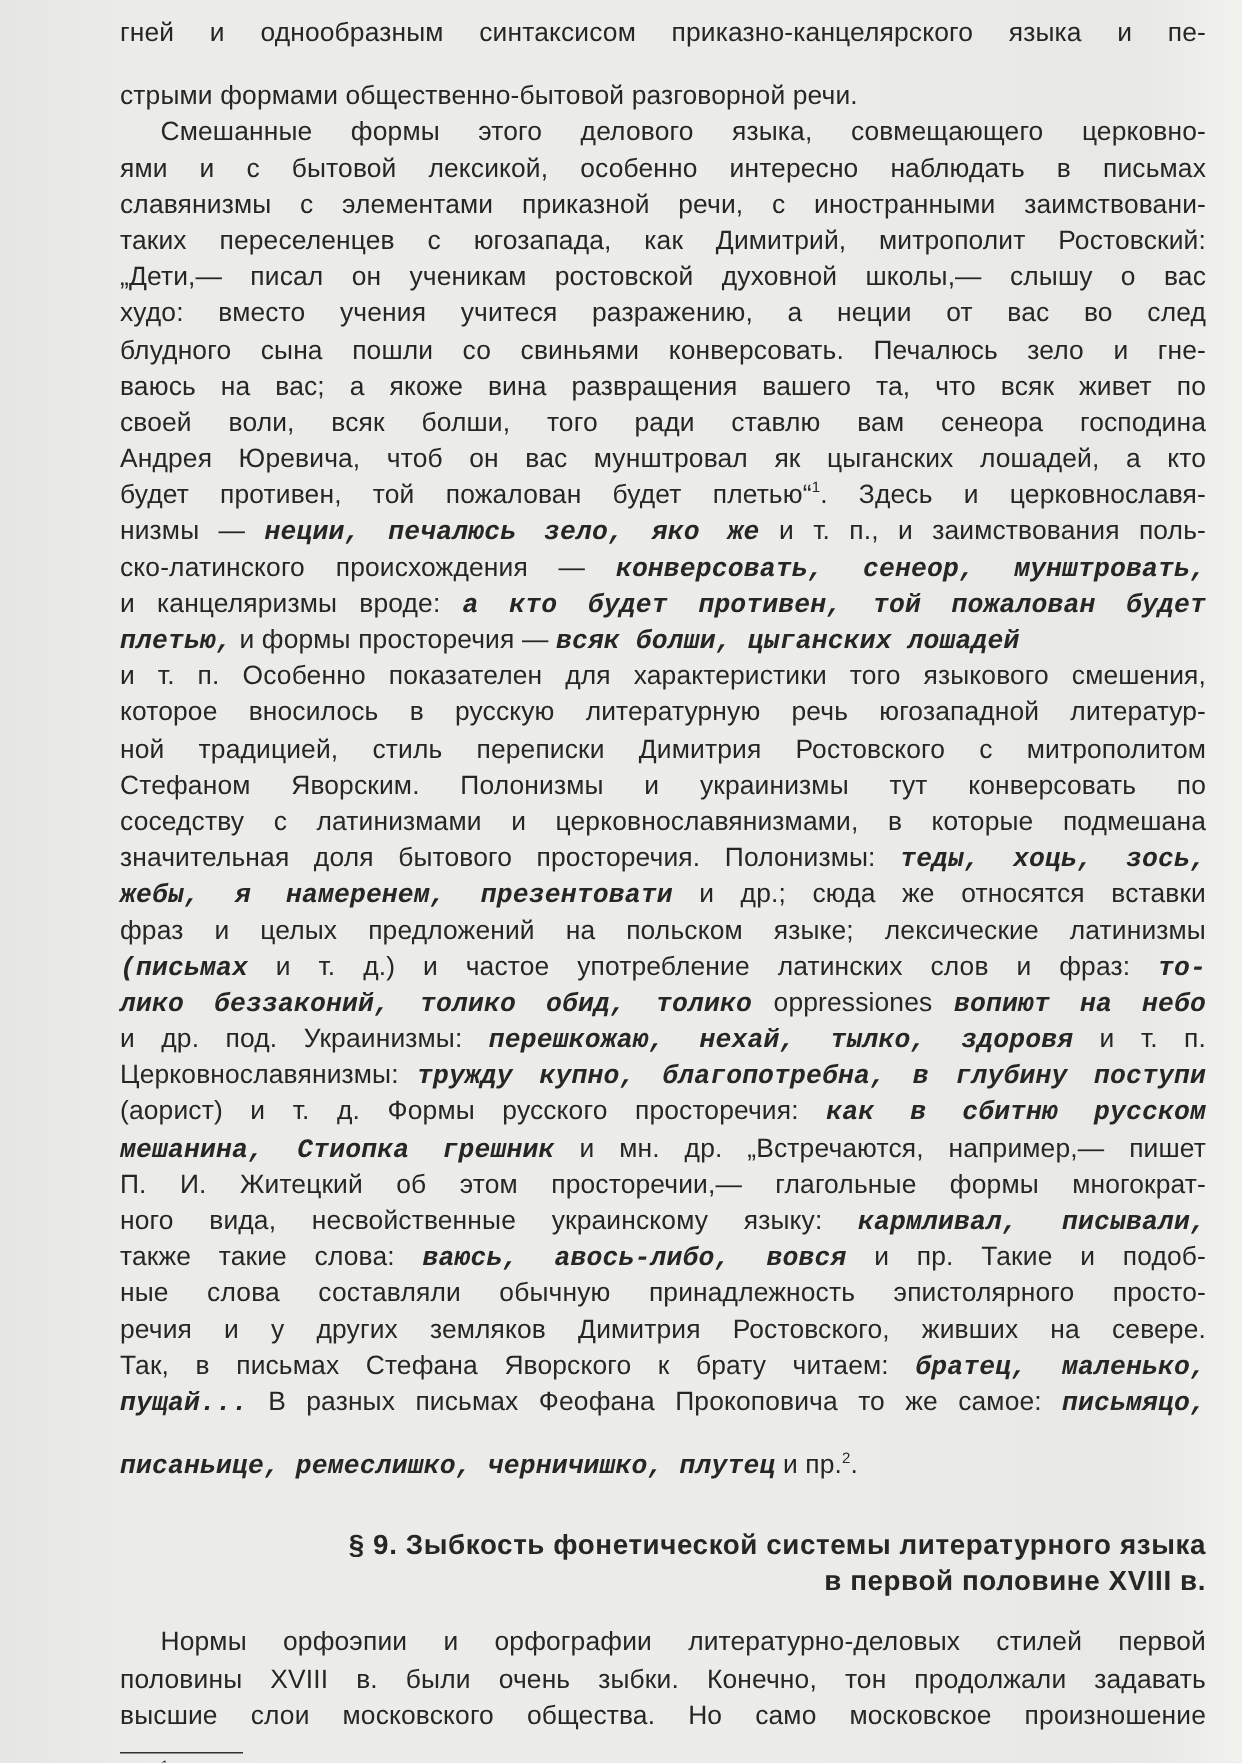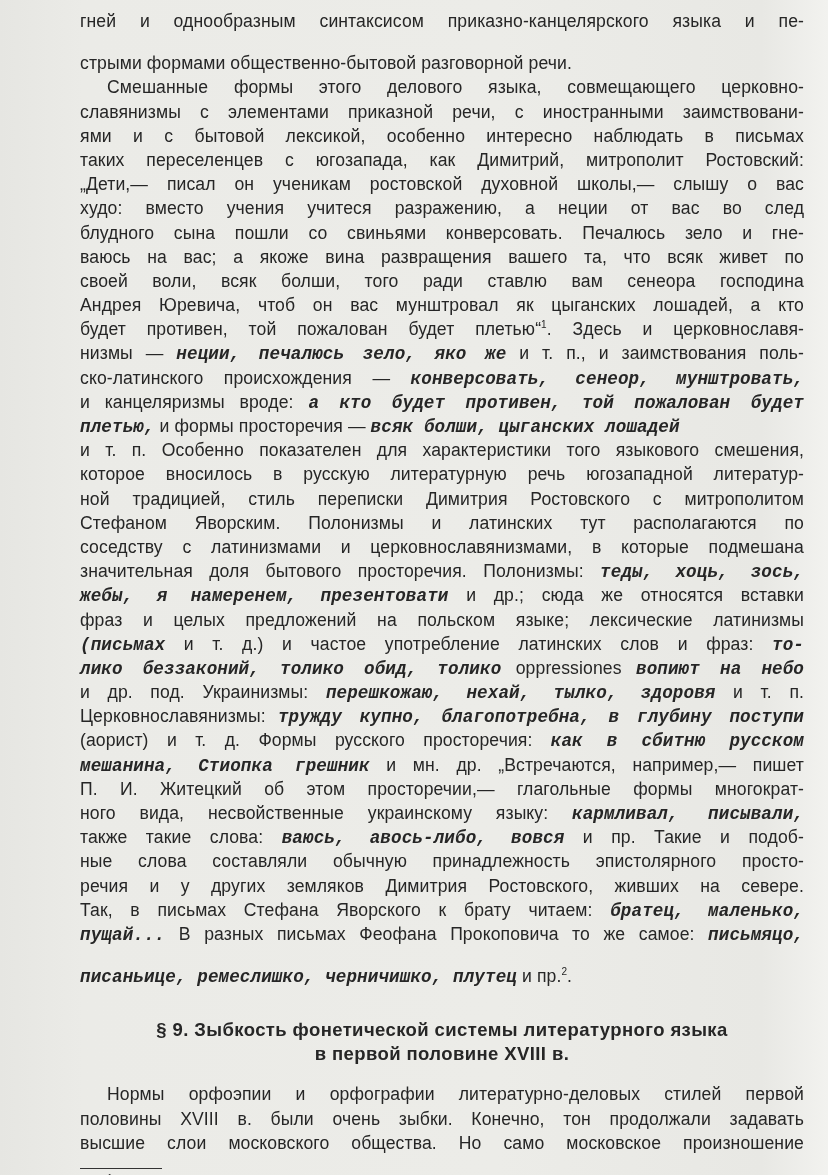--- a/index.html
+++ b/index.html
@@ -37,21 +37,21 @@
     letter-spacing: 0.1px;
     font-family: "Liberation Sans Narrow", "Liberation Sans", "DejaVu Sans Condensed", sans-serif;
     transform-origin: left center;
   }
   .line.last { text-align-last: left; margin-top: 18px; }
   .line.indent { padding-left: 27px; }
   .it { font-style: italic; font-family: Liberation Mono, monospace; font-weight: 600; }
   .sup { font-size: 10px; vertical-align: super; line-height: 0; }
   .heading {
     margin-top: 30px;
-    text-align: center;
+    text-align: right;
     font-family: "Liberation Sans", "DejaVu Sans", sans-serif;
     font-weight: bold;
     font-size: 18.5px;
     line-height: 24px;
     letter-spacing: 0.4px;
   }
   .heading .h-line { display: block; }
   .after-heading { margin-top: 16px; }
   .rule {
     margin-top: 13px;
@@ -72,38 +72,38 @@
 <div class="page">
   <div class="column">
 
     <div>
       <div class="line">гней и однообразным синтаксисом приказно-канцелярского  языка и пе-</div>
       <div class="line last">стрыми формами общественно-бытовой разговорной речи.</div>
     </div>
 
     <div id="para2">
         <div class="line indent"><span>Смешанные формы этого делового  языка, совмещающего  церковно-</span></div>
+        <div class="line"><span>ями и с бытовой лексикой, особенно  интересно  наблюдать  в  письмах</span></div>
         <div class="line"><span>славянизмы с элементами приказной речи, с иностранными заимствовани-</span></div>
-        <div class="line"><span>ями и с бытовой лексикой, особенно  интересно  наблюдать  в  письмах</span></div>
         <div class="line"><span>таких переселенцев с югозапада, как Димитрий, митрополит Ростовский:</span></div>
         <div class="line"><span>„Дети,— писал он ученикам ростовской духовной школы,— слышу о вас</span></div>
         <div class="line"><span>худо:  вместо  учения учитеся  разражению,  а  неции  от вас во  след</span></div>
         <div class="line"><span>блудного сына пошли со свиньями конверсовать. Печалюсь зело и  гне-</span></div>
         <div class="line"><span>ваюсь на вас; а якоже вина развращения вашего та, что всяк живет  по</span></div>
         <div class="line"><span>своей  воли,  всяк  болши,  того  ради  ставлю  вам  сенеора  господина</span></div>
         <div class="line"><span>Андрея Юревича, чтоб он вас мунштровал як цыганских лошадей, а кто</span></div>
         <div class="line"><span>будет противен, той пожалован будет плетью“</span><span class="sup">1</span><span>. Здесь и церковнославя-</span></div>
         <div class="line"><span>низмы — </span><span class="it">неции, печалюсь зело, яко же</span><span> и т. п., и  заимствования  поль-</span></div>
         <div class="line"><span>ско-латинского происхождения — </span><span class="it">конверсовать,  сенеор,  мунштровать,</span></div>
         <div class="line"><span>и канцеляризмы вроде: </span><span class="it">а кто будет противен, той пожалован  будет</span></div>
         <div class="line" style="transform: scaleX(1); text-align-last: left;"><span class="it">плетью,</span><span>  и   формы  просторечия — </span><span class="it">всяк  болши,  цыганских  лошадей</span></div>
         <div class="line"><span>и т. п. Особенно показателен для характеристики того языкового смешения,</span></div>
         <div class="line"><span>которое вносилось в русскую литературную речь югозападной литератур-</span></div>
         <div class="line"><span>ной традицией, стиль переписки Димитрия Ростовского с митрополитом</span></div>
-        <div class="line"><span>Стефаном Яворским.  Полонизмы  и латинских  тут  располагаются  по</span></div>
+        <div class="line"><span>Стефаном Яворским.  Полонизмы  и украинизмы  тут  конверсовать  по</span></div>
         <div class="line"><span>соседству с латинизмами и церковнославянизмами, в которые подмешана</span></div>
         <div class="line"><span>значительная доля бытового просторечия.  Полонизмы: </span><span class="it">теды, хоць, зось,</span></div>
         <div class="line"><span class="it">жебы, я намеренем, презентовати</span><span> и др.;  сюда же  относятся  вставки</span></div>
         <div class="line"><span>фраз и целых предложений на польском языке;  лексические  латинизмы</span></div>
         <div class="line"><span class="it">(письмах</span><span> и т. д.) и частое употребление латинских  слов и фраз:  </span><span class="it">то-</span></div>
         <div class="line"><span class="it">лико беззаконий,  толико обид,  толико</span><span>  oppressiones  </span><span class="it">вопиют  на небо</span></div>
         <div class="line"><span>и др.  под. Украинизмы:  </span><span class="it">перешкожаю,   нехай,   тылко,  здоровя</span><span> и т. п.</span></div>
         <div class="line"><span>Церковнославянизмы:  </span><span class="it">тружду купно, благопотребна, в глубину поступи</span></div>
         <div class="line"><span>(аорист) и т. д. Формы русского просторечия:  </span><span class="it">как  в сбитню  русском</span></div>
         <div class="line"><span class="it">мешанина,  Стиопка грешник</span><span> и мн. др.  „Встречаются, например,— пишет</span></div>

